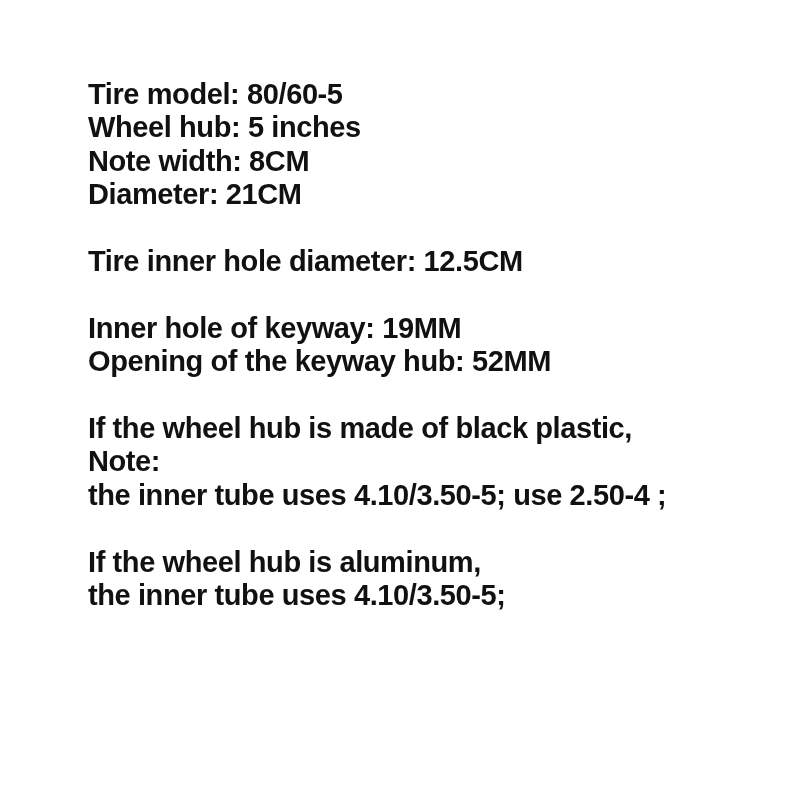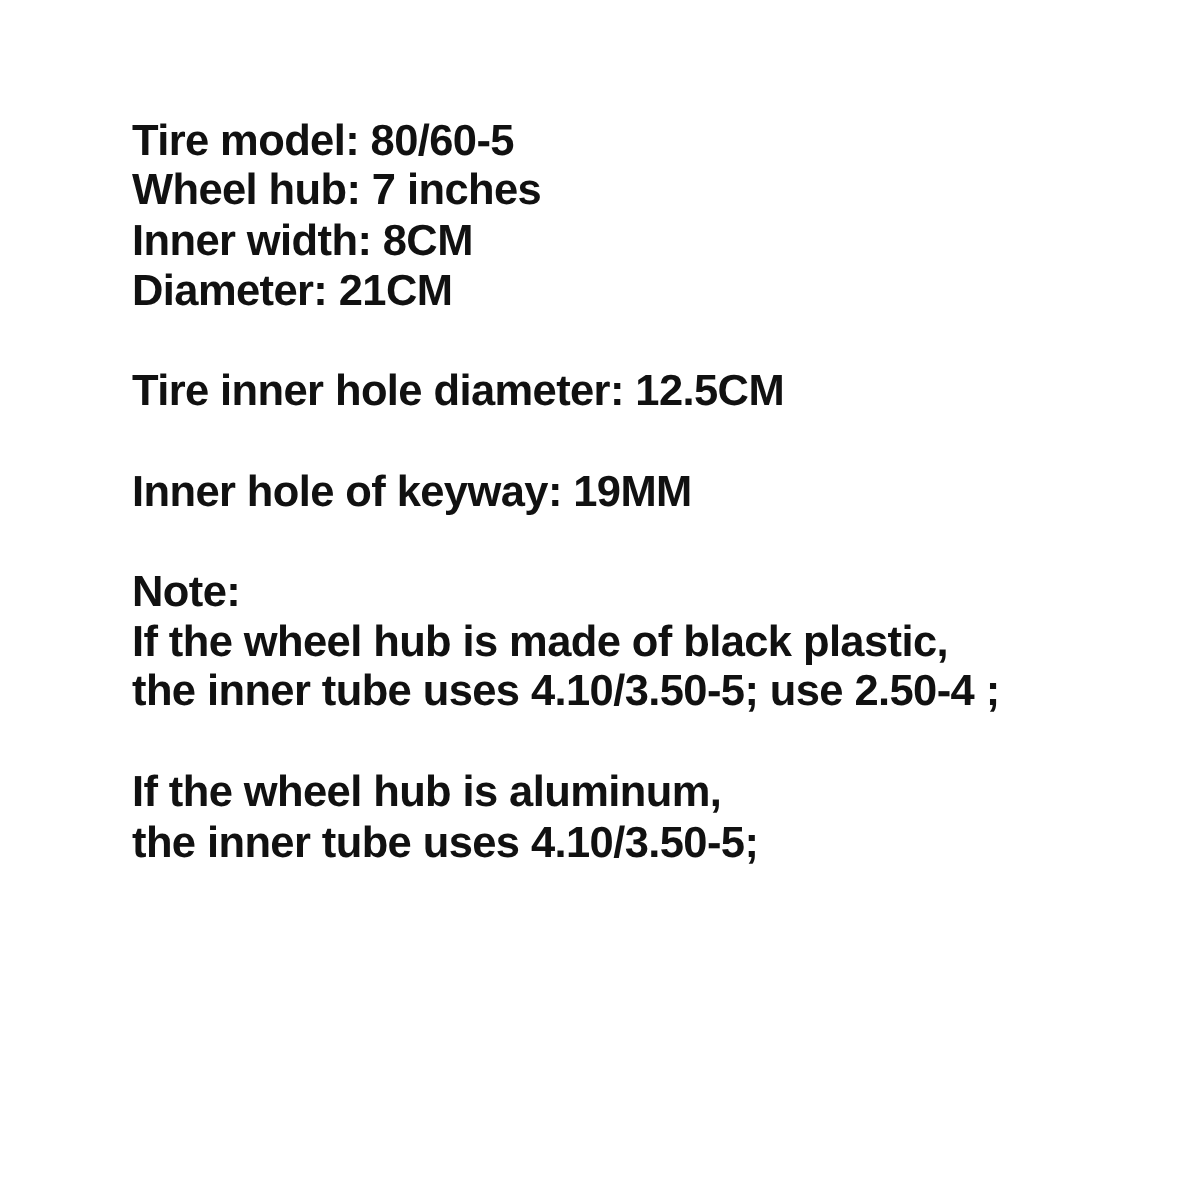--- a/index.html
+++ b/index.html
@@ -39,36 +39,37 @@
   }
 </style>
 </head>
 <body>
 
 <div class="page">
   <main class="sheet">
 
     <section class="block">
       <p class="spec-line">Tire model: 80/60-5</p>
-      <p class="spec-line">Wheel hub: 7 inches</p>
-      <p class="spec-line">Inner width: 8CM</p>
+      <p class="spec-line">Wheel hub: 5 inches</p>
+      <p class="spec-line">Note width: 8CM</p>
       <p class="spec-line">Diameter: 21CM</p>
     </section>
 
     <section class="block">
       <p class="spec-line">Tire inner hole diameter: 12.5CM</p>
     </section>
 
     <section class="block">
       <p class="spec-line">Inner hole of keyway: 19MM</p>
+      <p class="spec-line">Opening of the keyway hub: 52MM</p>
     </section>
 
     <section class="block">
+      <p class="spec-line">If the wheel hub is made of black plastic,</p>
       <p class="spec-line">Note:</p>
-      <p class="spec-line">If the wheel hub is made of black plastic,</p>
       <p class="spec-line">the inner tube uses 4.10/3.50-5; use 2.50-4 ;</p>
     </section>
 
     <section class="block">
       <p class="spec-line">If the wheel hub is aluminum,</p>
       <p class="spec-line">the inner tube uses 4.10/3.50-5;</p>
     </section>
 
   </main>
 </div>

